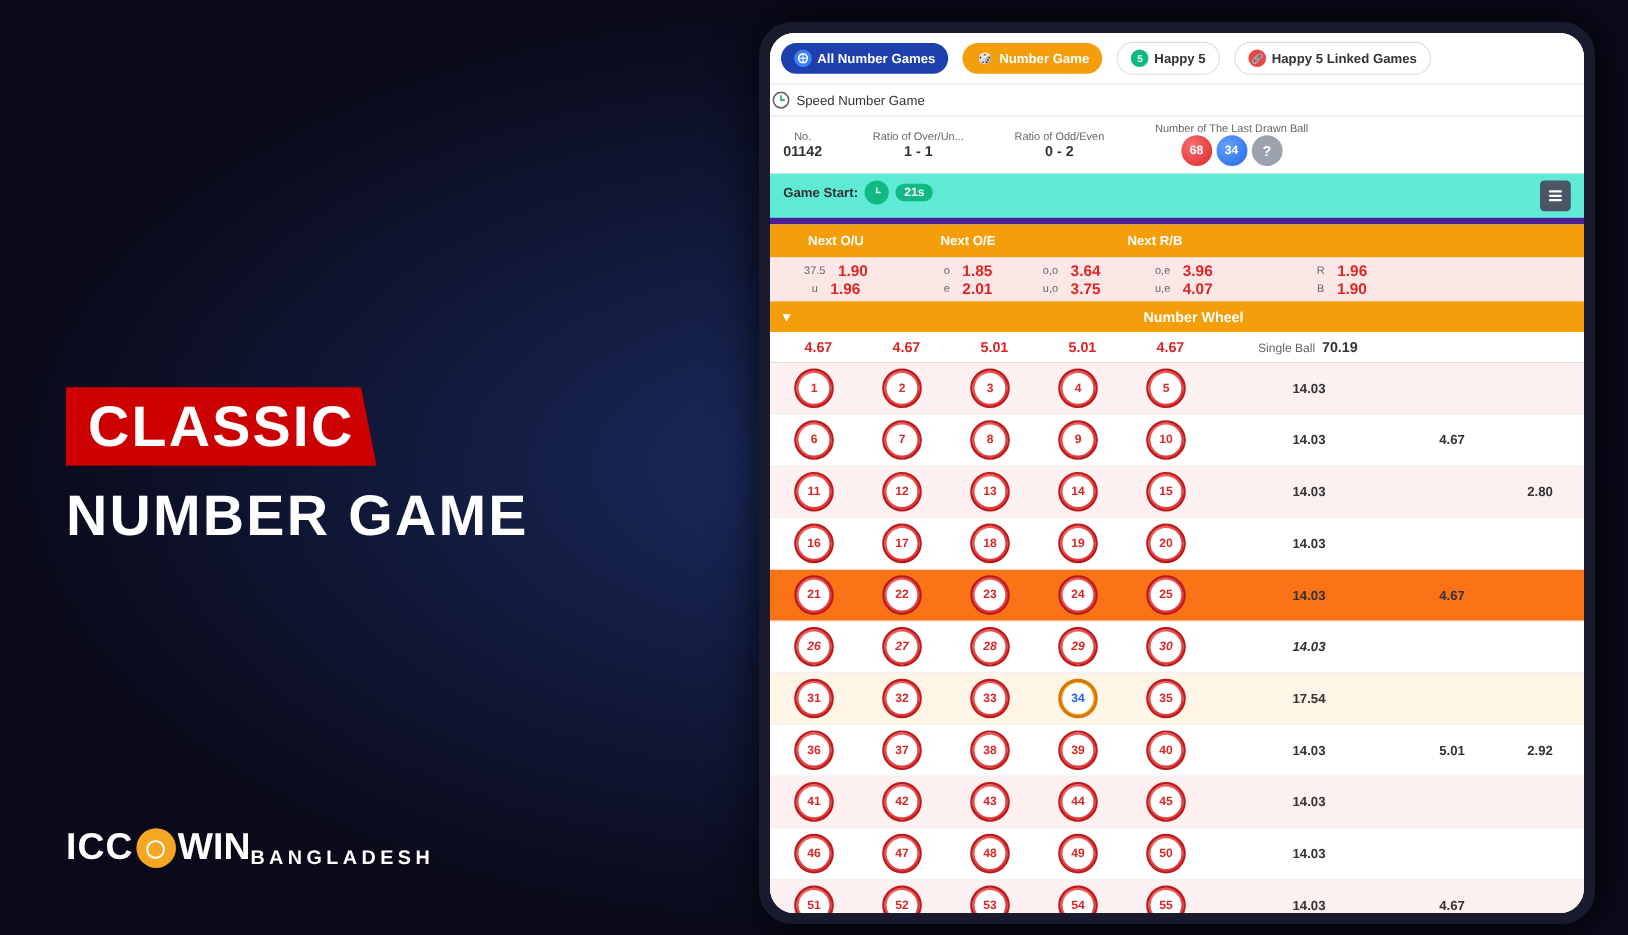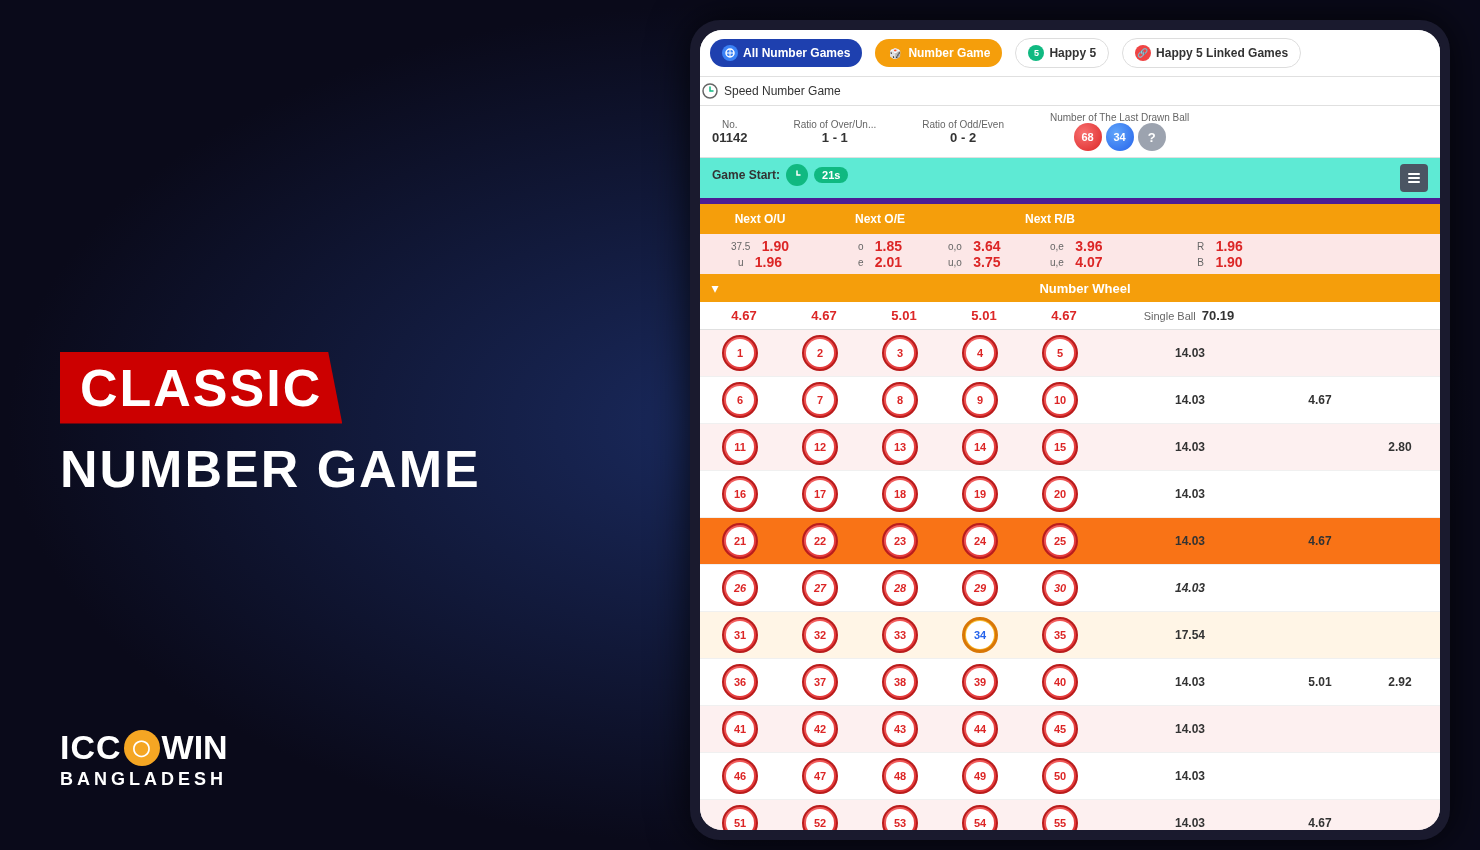--- a/index.html
+++ b/index.html
@@ -48,21 +48,22 @@
       letter-spacing: 2px;
       margin-top: 5px;
     }
 
     
     .icc-logo {
       position: absolute;
       bottom: 60px;
       left: 60px;
       display: flex;
-      flex-direction: column;
+      flex-direction: row;
+      align-items: flex-end;
     }
 
     .icc-logo-row {
       display: flex;
       align-items: center;
       gap: 0;
     }
 
     .icc-text {
       color: white;

